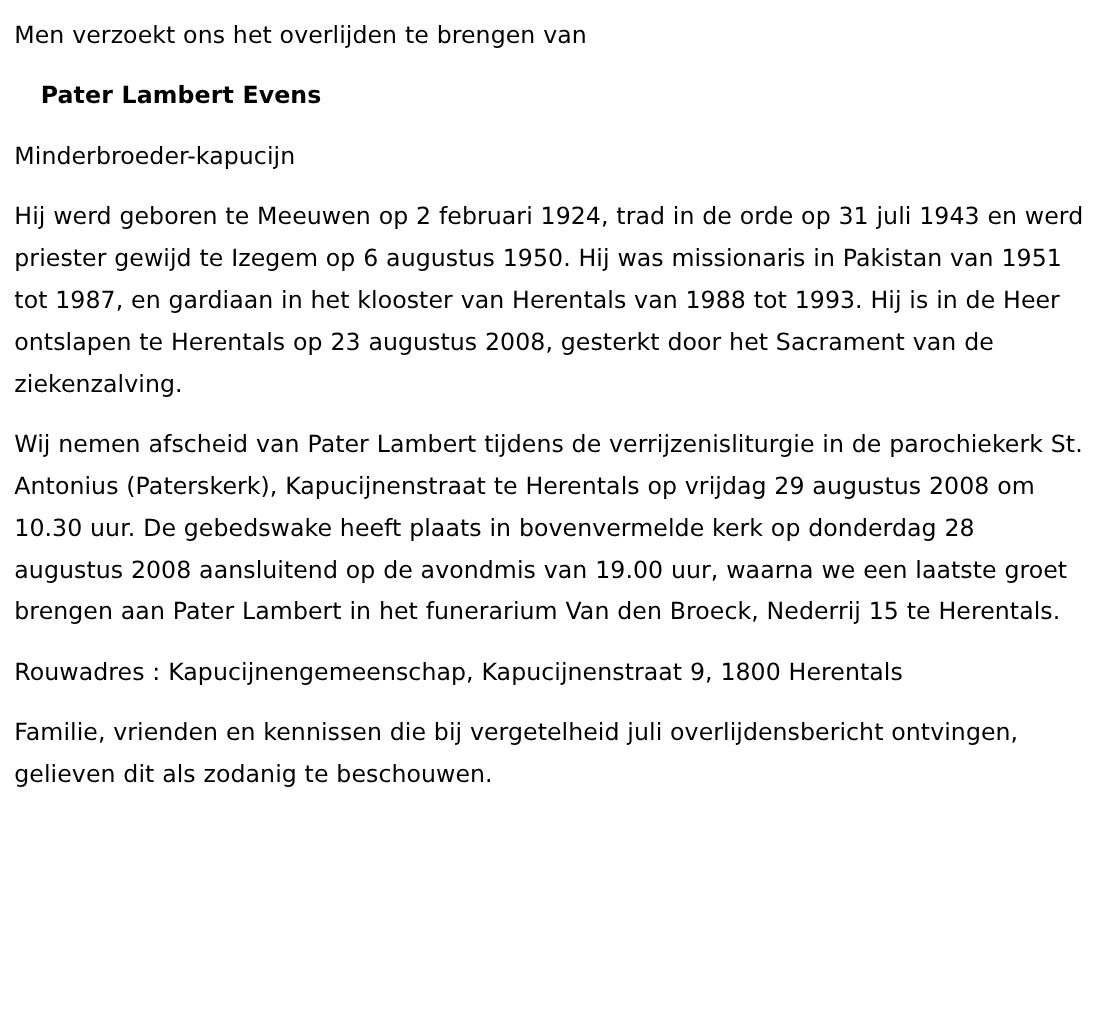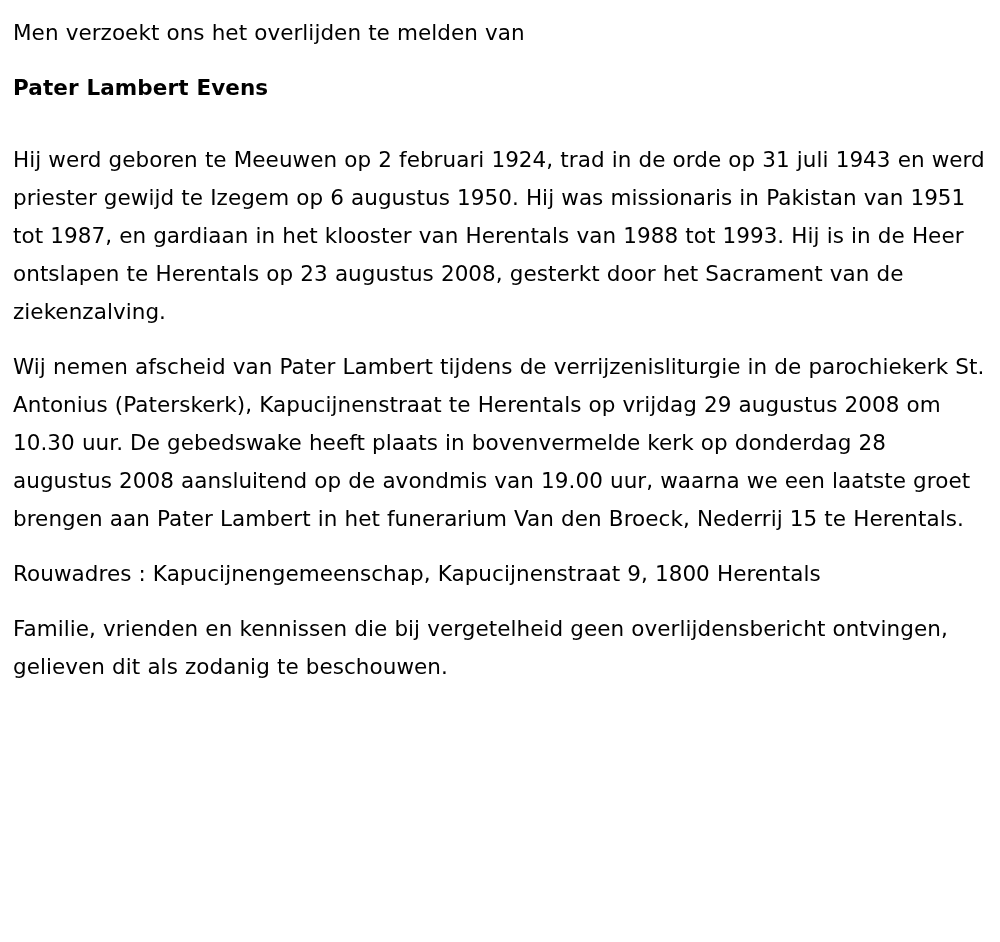--- a/index.html
+++ b/index.html
@@ -30,47 +30,49 @@
     word-spacing: 0.2px;
     margin: 0;
   }
   .block.intro        { margin-bottom: 0; }
   .gap-sm             { height: 17px; }
   .gap-md             { height: 17px; }
   .block.name {
     font-weight: bold;
     font-size: 21.5px;
     letter-spacing: 0.1px;
+    margin-left: 24px;
   }
   .block.body-para    { }
   .spacer-para        { height: 17px; }
 </style>
 </head>
 <body>
 
 <div class="page">
 
-  <p class="block intro">Men verzoekt ons het overlijden te melden van</p>
+  <p class="block intro">Men verzoekt ons het overlijden te brengen van</p>
 
   <div class="gap-sm"></div>
 
   <p class="block name">Pater Lambert Evens</p>
 
   <div class="gap-sm"></div>
 
+  <p class="block">Minderbroeder-kapucijn</p>
 
   <div class="gap-md"></div>
 
   <p class="block body-para">Hij werd geboren te Meeuwen op 2 februari 1924, trad in de orde op 31 juli 1943 en werd priester gewijd te Izegem op 6 augustus 1950. Hij was missionaris in Pakistan van 1951 tot 1987, en gardiaan in het klooster van Herentals van 1988 tot 1993. Hij is in de Heer ontslapen te Herentals op 23 augustus 2008, gesterkt door het Sacrament van de ziekenzalving.</p>
 
   <div class="spacer-para"></div>
 
   <p class="block body-para">Wij nemen afscheid van Pater Lambert tijdens de verrijzenisliturgie in de parochiekerk St. Antonius (Paterskerk), Kapucijnenstraat te Herentals op vrijdag 29 augustus 2008 om 10.30 uur. De gebedswake heeft plaats in bovenvermelde kerk op donderdag 28 augustus 2008 aansluitend op de avondmis van 19.00 uur, waarna we een laatste groet brengen aan Pater Lambert in het funerarium Van den Broeck, Nederrij 15 te Herentals.</p>
 
   <div class="spacer-para"></div>
 
   <p class="block">Rouwadres : Kapucijnengemeenschap, Kapucijnenstraat 9, 1800 Herentals</p>
 
   <div class="spacer-para"></div>
 
-  <p class="block body-para">Familie, vrienden en kennissen die bij vergetelheid geen overlijdensbericht ontvingen, gelieven dit als zodanig te beschouwen.</p>
+  <p class="block body-para">Familie, vrienden en kennissen die bij vergetelheid juli overlijdensbericht ontvingen, gelieven dit als zodanig te beschouwen.</p>
 
 </div>
 
 </body></html>

